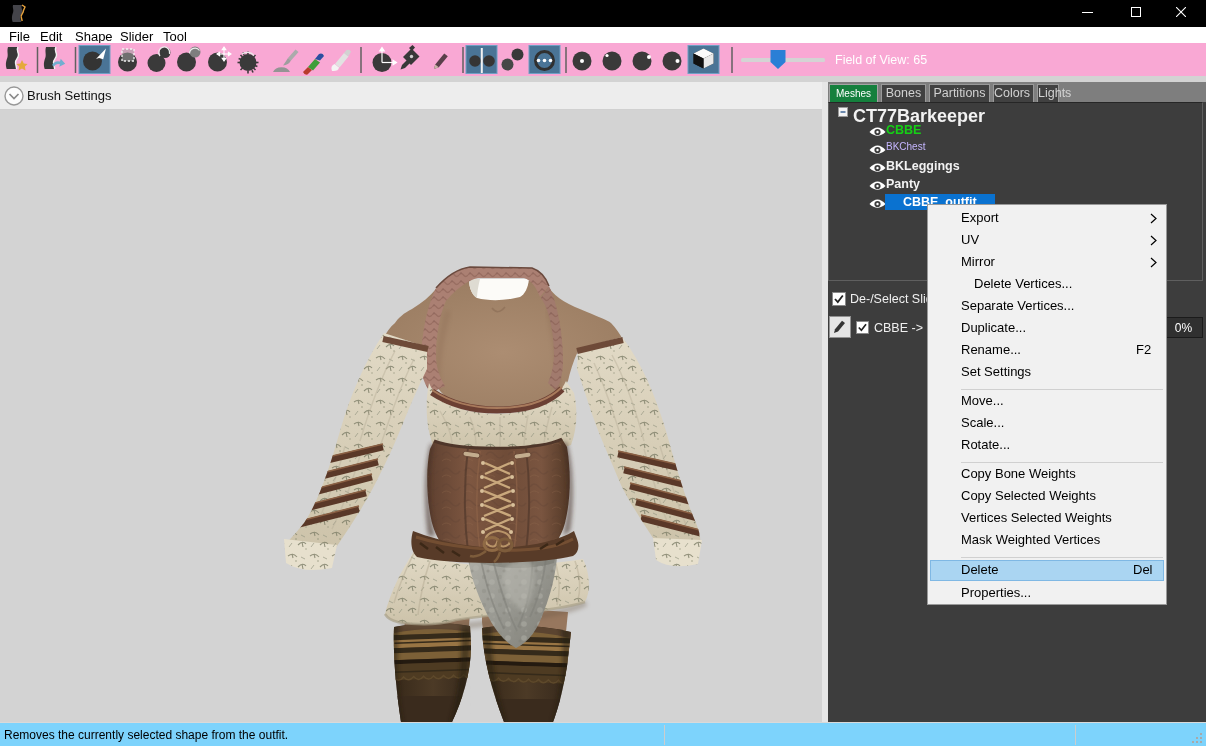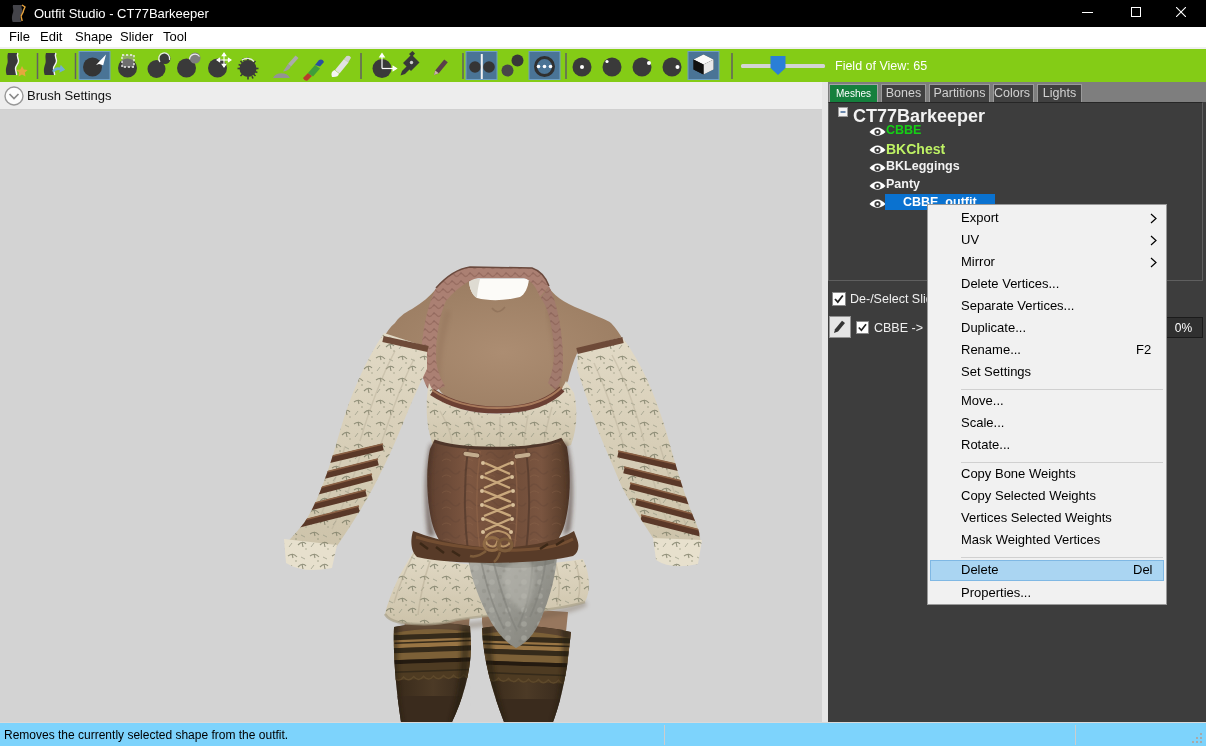--- a/index.html
+++ b/index.html
@@ -8,40 +8,39 @@
 .tx{white-space:nowrap}
 </style>
 </head>
 <body>
 
 <div class="abs" style="left:0;top:0;width:1206px;height:27px;background:#000">
   <svg class="abs" style="left:10px;top:4px" width="19" height="19" viewBox="0 0 19 19">
     <path d="M3,1 h9 c-1.5,2.5 0.5,4 0.5,6.5 c0,3 -2.8,4 -2.3,6.5 l1,4 h-8.5 c-1.5,-4.5 -0.3,-7.5 0.5,-10 c0.7,-2.5 -1,-4.5 -0.2,-7 z" fill="#44444a"></path>
     <path d="M12,1 l3,2 -1.5,3.5 c0,3 -2.8,4 -2.3,6.5 l1,4" fill="none" stroke="#e8a33d" stroke-width="1.4"></path>
   </svg>
-  <div class="abs tx" style="left:34px;top:0;height:27px;line-height:27px;color:#fff;font-size:13px">Outfit Studio - CT77Barkeeper</div>
   <div class="abs" style="left:1082px;top:12px;width:11px;height:1px;background:#fff"></div>
   <svg class="abs" style="left:1131px;top:7px" width="10" height="10">
       <rect x="0.5" y="0.5" width="9" height="9" fill="none" stroke="#fff" stroke-width="1"></rect>
     </svg>
   <svg class="abs" style="left:1176px;top:7px" width="10" height="10">
       <path d="M0,0 L10,10 M10,0 L0,10" stroke="#fff" stroke-width="1.1"></path>
     </svg>
 </div>
 
 <div class="abs" style="left:0;top:27px;width:1206px;height:20px;background:#fff;color:#000;font-size:13px">
   <span class="abs" style="left:9px;top:2px">File</span>
   <span class="abs" style="left:40px;top:2px">Edit</span>
   <span class="abs" style="left:75px;top:2px">Shape</span>
   <span class="abs" style="left:120px;top:2px">Slider</span>
   <span class="abs" style="left:163px;top:2px">Tool</span>
 </div>
 <div class="abs" style="left:0;top:47px;width:1206px;height:2px;background:#f0f0f0"></div>
 
-<div class="abs" style="left:0;top:49px;width:1206px;height:33px;background:#84cc16">
+<div class="abs" style="left:0;top:43px;width:1206px;height:33px;background:#f9a8d4">
 <svg class="abs" style="left:0;top:0" width="1206" height="33" viewBox="0 0 1206 33">
 
   <g stroke="#616161" stroke-width="1.5">
     <line x1="37.5" y1="4" x2="37.5" y2="30"></line>
         <line x1="75.5" y1="4" x2="75.5" y2="30"></line>
     <line x1="361" y1="4" x2="361" y2="30"></line>
         <line x1="463" y1="4" x2="463" y2="30"></line>
     <line x1="566" y1="4" x2="566" y2="30"></line>
         <line x1="732" y1="4" x2="732" y2="30"></line>
   </g>
@@ -415,21 +414,21 @@
 
 <div class="abs" style="left:822px;top:82px;width:6px;height:640px;background:#e6e6e6"></div>
 
 <div class="abs" style="left:828px;top:82px;width:378px;height:640px;background:#3d3d3d">
 
   <div class="abs" style="left:0;top:0;width:378px;height:20px;background:#7e7e7e"></div>
   <div class="abs tx" style="left:1px;top:2px;width:49px;height:18px;background:#15803d;border:1px solid #a5a5a5;border-bottom:none;color:#fff;font-size:10px;text-align:center;line-height:17px">Meshes</div>
   <div class="abs tx" style="left:53px;top:2px;width:45px;height:18px;background:#414141;border:1px solid #9a9a9a;border-bottom:none;color:#d2d2d2;font-size:12.5px;text-align:center;line-height:17px">Bones</div>
   <div class="abs tx" style="left:101px;top:2px;width:61px;height:18px;background:#414141;border:1px solid #9a9a9a;border-bottom:none;color:#d2d2d2;font-size:12.5px;text-align:center;line-height:17px">Partitions</div>
   <div class="abs tx" style="left:165px;top:2px;width:41px;height:18px;background:#414141;border:1px solid #9a9a9a;border-bottom:none;color:#d2d2d2;font-size:12.5px;text-align:left;line-height:17px">Colors</div>
-  <div class="abs tx" style="left:209px;top:2px;width:45px;height:18px;background:#414141;border:1px solid #9a9a9a;border-bottom:none;color:#d2d2d2;font-size:12.5px;text-align:center;line-height:17px">Lights</div>
+  <div class="abs tx" style="left:209px;top:2px;width:22px;height:18px;background:#414141;border:1px solid #9a9a9a;border-bottom:none;color:#d2d2d2;font-size:12.5px;text-align:center;line-height:17px">Lights</div>
 
   <div class="abs" style="left:0;top:20px;width:375px;height:179px;background:#3d3d3d;border:1px solid #5f5f5f;border-top-color:#262626"></div>
 
   <svg class="abs" style="left:10px;top:25px" width="10" height="10" viewBox="0 0 10 10">
       <rect x="0.5" y="0.5" width="9" height="9" fill="#f4f4f4" stroke="#9a9a9a"></rect>
       <line x1="2.5" y1="5" x2="7.5" y2="5" stroke="#4a6e9c" stroke-width="1.6"></line>
     </svg>
   <div class="abs tx" style="left:25px;top:24px;color:#f2f2f2;font-size:18px;font-weight:bold">CT77Barkeeper</div>
 
   <svg class="abs" style="left:41px;top:43px" width="17" height="13" viewBox="0 0 17 13">
@@ -451,21 +450,21 @@
       <path d="M0.5,7 Q8.5,-2 16.5,7 Q8.5,14.5 0.5,7 z" fill="#fff"></path>
       <circle cx="8.5" cy="7" r="3.1" fill="#3d3d3d"></circle>
       <circle cx="8.5" cy="7" r="1.2" fill="#fff"></circle>
     </svg>
   <svg class="abs" style="left:41px;top:115px" width="17" height="13" viewBox="0 0 17 13">
       <path d="M0.5,7 Q8.5,-2 16.5,7 Q8.5,14.5 0.5,7 z" fill="#fff"></path>
       <circle cx="8.5" cy="7" r="3.1" fill="#3d3d3d"></circle>
       <circle cx="8.5" cy="7" r="1.2" fill="#fff"></circle>
     </svg>
   <div class="abs tx" style="left:58px;top:41px;color:#15cf15;font-size:12.5px;font-weight:bold">CBBE</div>
-  <div class="abs tx" style="left:58px;top:59px;color:#bef264;font-size:14px;font-weight:bold">BKChest</div>
+  <div class="abs tx" style="left:58px;top:59px;color:#c4b5fd;font-size:10px;font-weight:normal">BKChest</div>
   <div class="abs tx" style="left:58px;top:77px;color:#f2f2f2;font-size:12.5px;font-weight:bold">BKLeggings</div>
   <div class="abs tx" style="left:58px;top:95px;color:#f2f2f2;font-size:12.5px;font-weight:bold">Panty</div>
   <div class="abs tx" style="left:57px;top:112px;background:#0a72d0;color:#fff;font-size:12.5px;font-weight:bold;padding:1px 18px">CBBE_outfit</div>
 
   <svg class="abs" style="left:4px;top:210px" width="14" height="14" viewBox="0 0 14 14">
       <rect x="0.5" y="0.5" width="13" height="13" fill="#fff" stroke="#888"></rect>
       <path d="M3,7 l2.8,3 5,-6.5" fill="none" stroke="#222" stroke-width="1.8"></path>
     </svg>
   <div class="abs tx" style="left:22px;top:210px;color:#f0f0f0;font-size:12.5px">De-/Select Slid</div>
 
@@ -495,21 +494,21 @@
         <rect x="4" y="8" width="2" height="2"></rect>
         <rect x="0" y="8" width="2" height="2"></rect>
       </g>
     </svg>
 </div>
 
 <div class="abs" style="left:927px;top:204px;width:240px;height:401px;background:#f1f1f1;border:1px solid #999;font-size:13px;color:#000">
   <div class="abs tx" style="left:33px;top:5px">Export</div>
   <div class="abs tx" style="left:33px;top:27px">UV</div>
   <div class="abs tx" style="left:33px;top:49px">Mirror</div>
-  <div class="abs tx" style="left:33px;top:71px">Delete Vertices...</div>
+  <div class="abs tx" style="left:46px;top:71px">Delete Vertices...</div>
   <div class="abs tx" style="left:33px;top:93px">Separate Vertices...</div>
   <div class="abs tx" style="left:33px;top:115px">Duplicate...</div>
   <div class="abs tx" style="left:33px;top:137px">Rename...</div>
   <div class="abs tx" style="left:208px;top:137px">F2</div>
   <div class="abs tx" style="left:33px;top:159px">Set Settings</div>
   <div class="abs" style="left:33px;top:184px;width:202px;height:1px;background:#d0d0d0"></div>
   <div class="abs tx" style="left:33px;top:188px">Move...</div>
   <div class="abs tx" style="left:33px;top:210px">Scale...</div>
   <div class="abs tx" style="left:33px;top:232px">Rotate...</div>
   <div class="abs" style="left:33px;top:257px;width:202px;height:1px;background:#d0d0d0"></div>

